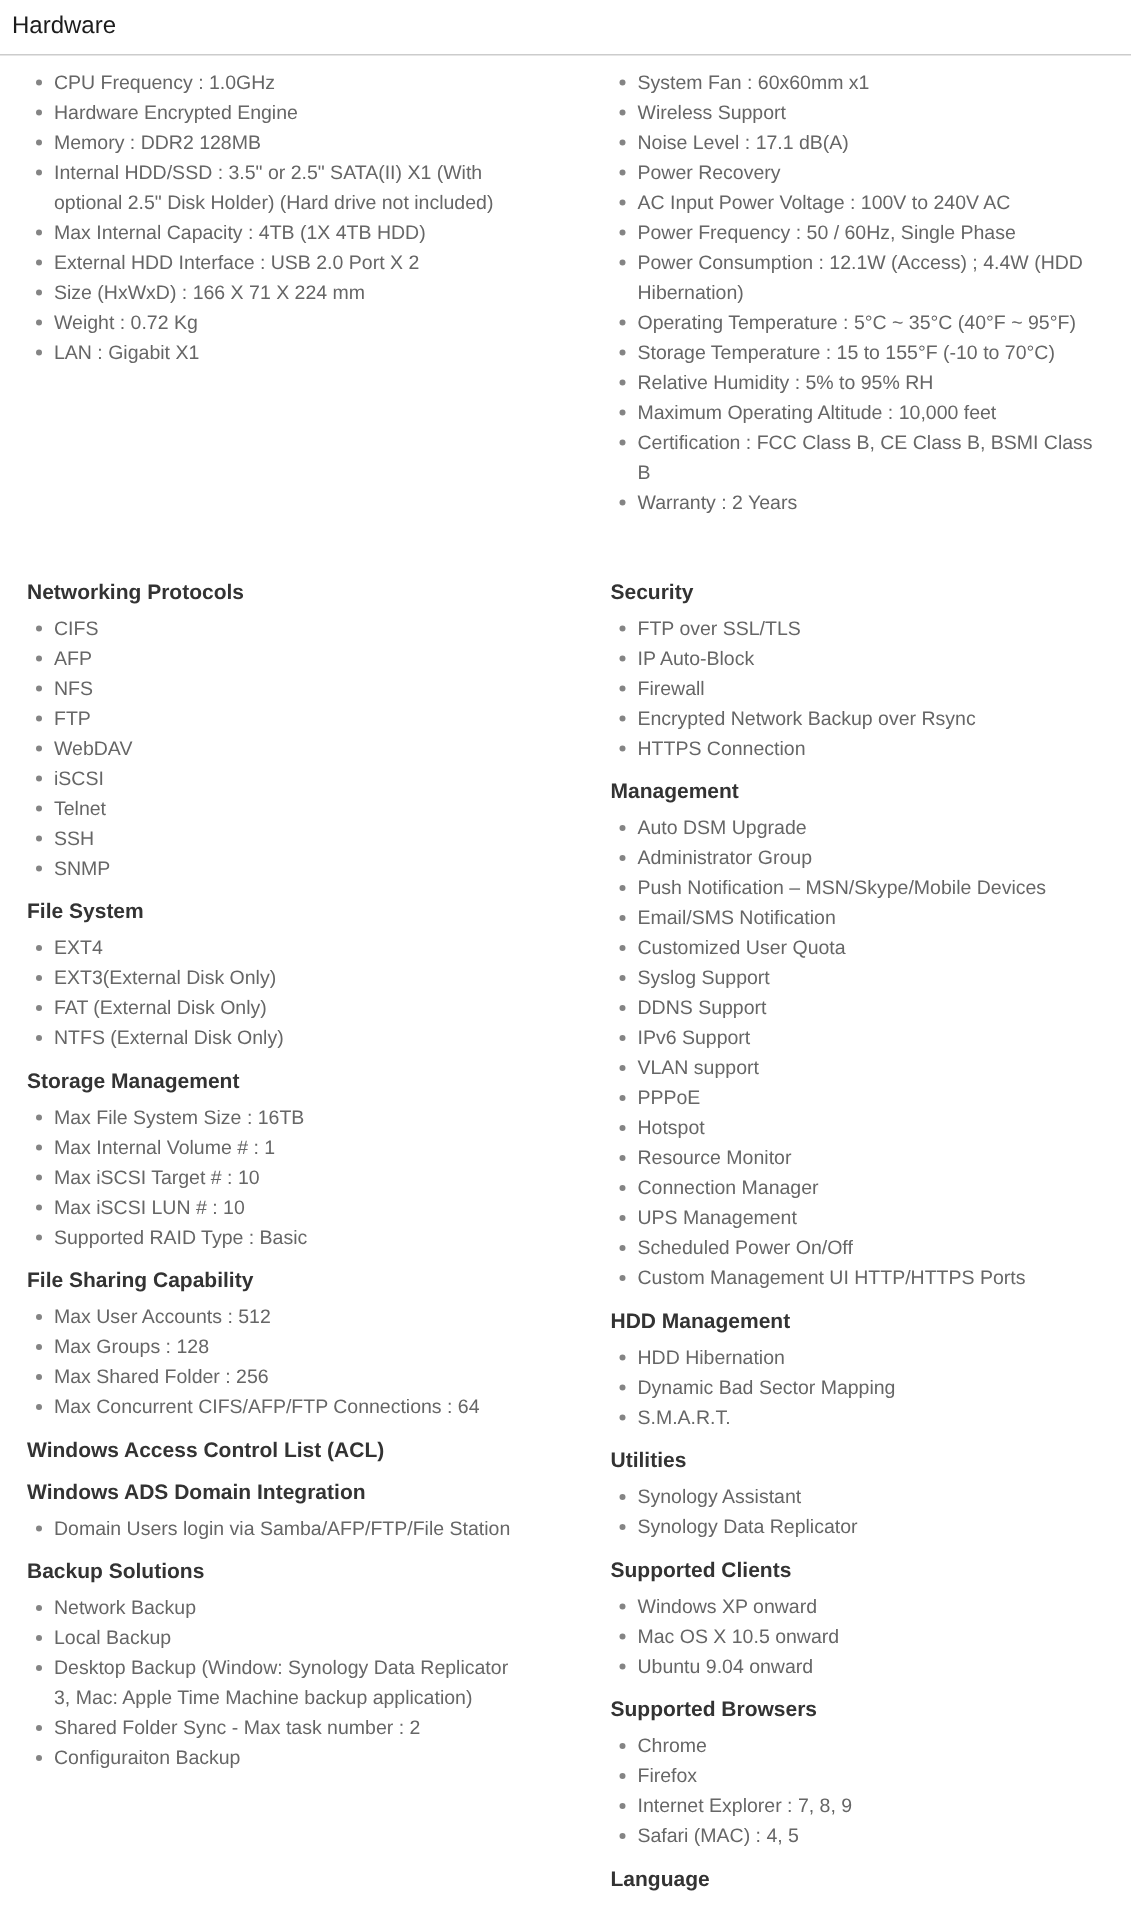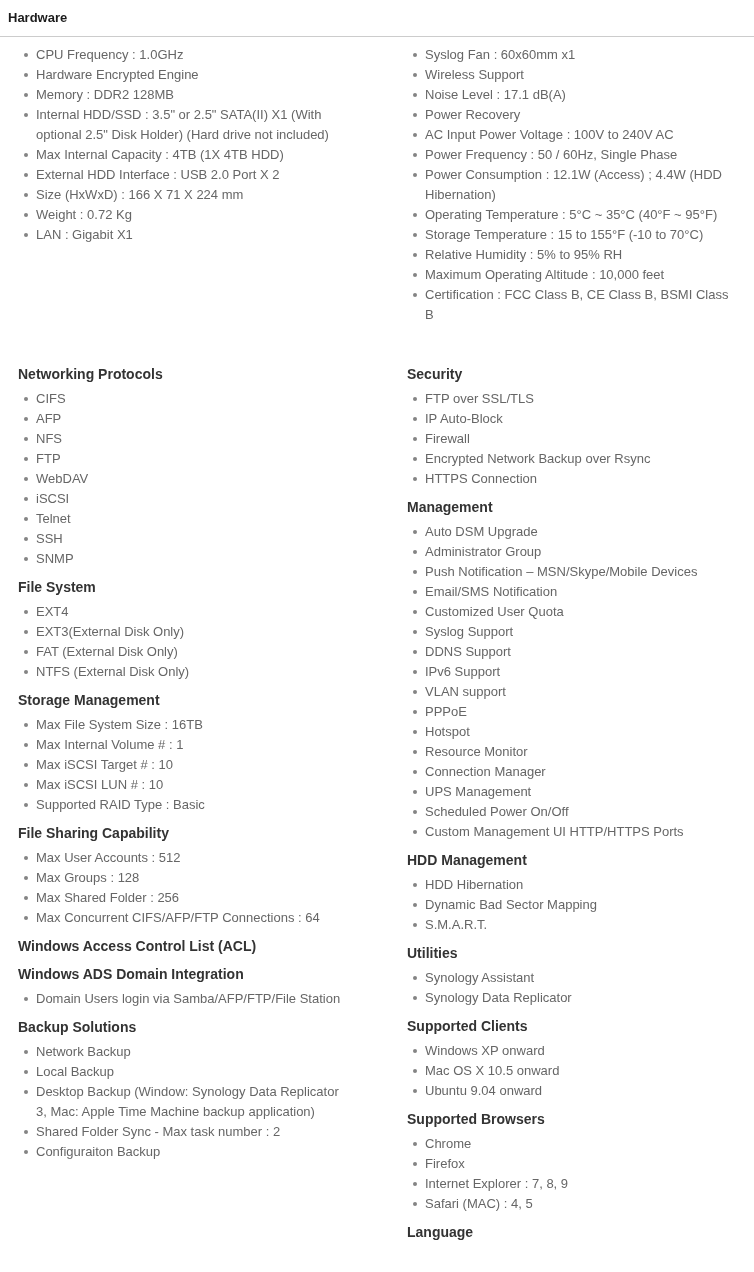--- a/index.html
+++ b/index.html
@@ -14,23 +14,23 @@
   html, body { margin: 0; padding: 0; background: var(--bg_color); }
   body {
     width: 754px;
     font-family: "Liberation Sans", "DejaVu Sans", sans-serif;
     color: var(--item_color);
   }
   .page { padding: 4px 8px 30px 8px; }
 
   .spec-section { margin: 0 0 26px 0; }
   .section-title {
-    font-size: 13px;
+    font-size: 16px;
     line-height: 24px;
-    font-weight: bold;
+    font-weight: normal;
     color: var(--heading_color);
     margin: 0 -8px 8px -8px;
     padding: 2px 8px 6px 8px;
     border-bottom: 1px solid var(--rule_color);
   }
 
   .columns { display: flex; align-items: flex-start; gap: 40px; }
   .col {
     width: 50%;
     padding: 0 14px 0 10px;
@@ -82,32 +82,33 @@
             <li class="spec-item">Internal HDD/SSD : 3.5" or 2.5" SATA(II) X1 (With optional 2.5" Disk Holder) (Hard drive not included)</li>
             <li class="spec-item">Max Internal Capacity : 4TB (1X 4TB HDD)</li>
             <li class="spec-item">External HDD Interface : USB 2.0 Port X 2</li>
             <li class="spec-item">Size (HxWxD) : 166 X 71 X 224 mm</li>
             <li class="spec-item">Weight : 0.72 Kg</li>
             <li class="spec-item">LAN : Gigabit X1</li>
           </ul>
         </div>
       <div class="col">
           <ul class="spec-list">
-            <li class="spec-item">Syslog Fan : 60x60mm x1</li>
+            <li class="spec-item">System Fan : 60x60mm x1</li>
             <li class="spec-item">Wireless Support</li>
             <li class="spec-item">Noise Level : 17.1 dB(A)</li>
             <li class="spec-item">Power Recovery</li>
             <li class="spec-item">AC Input Power Voltage : 100V to 240V AC</li>
             <li class="spec-item">Power Frequency : 50 / 60Hz, Single Phase</li>
             <li class="spec-item">Power Consumption : 12.1W (Access) ; 4.4W (HDD Hibernation)</li>
             <li class="spec-item">Operating Temperature : 5°C ~ 35°C (40°F ~ 95°F)</li>
             <li class="spec-item">Storage Temperature : 15 to 155°F (-10 to 70°C)</li>
             <li class="spec-item">Relative Humidity : 5% to 95% RH</li>
             <li class="spec-item">Maximum Operating Altitude : 10,000 feet</li>
             <li class="spec-item">Certification : FCC Class B, CE Class B, BSMI Class B</li>
+            <li class="spec-item">Warranty : 2 Years</li>
           </ul>
         </div>
     </div>
   </section>
 
   <section class="spec-section">
     <div class="columns">
       <div class="col">
           <h2 class="group-heading">Networking Protocols</h2>
           <ul class="spec-list">

